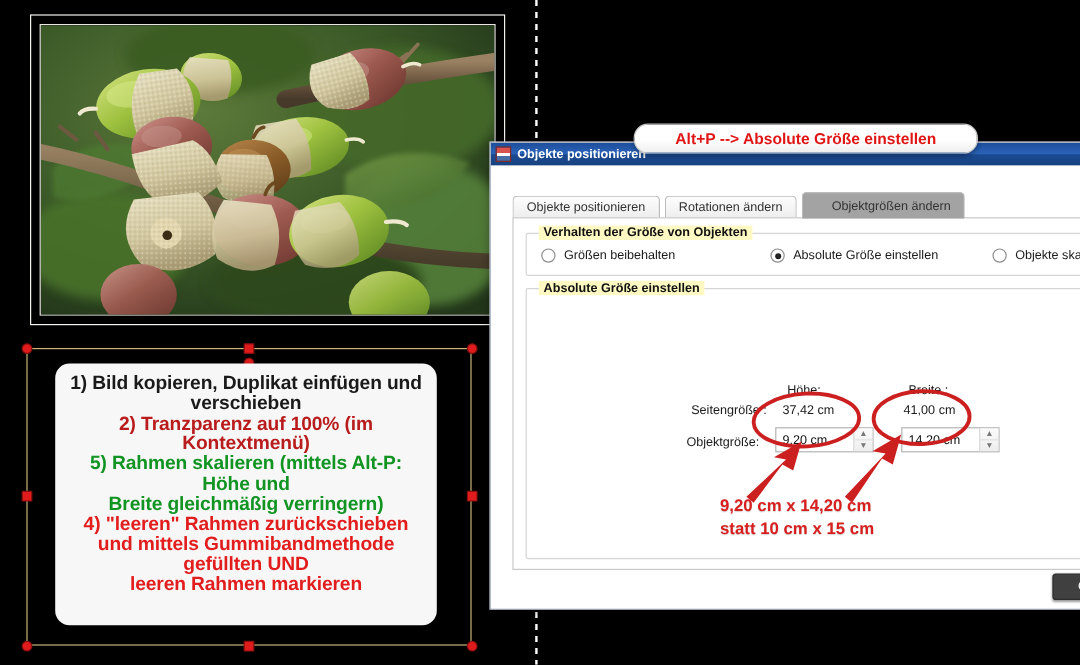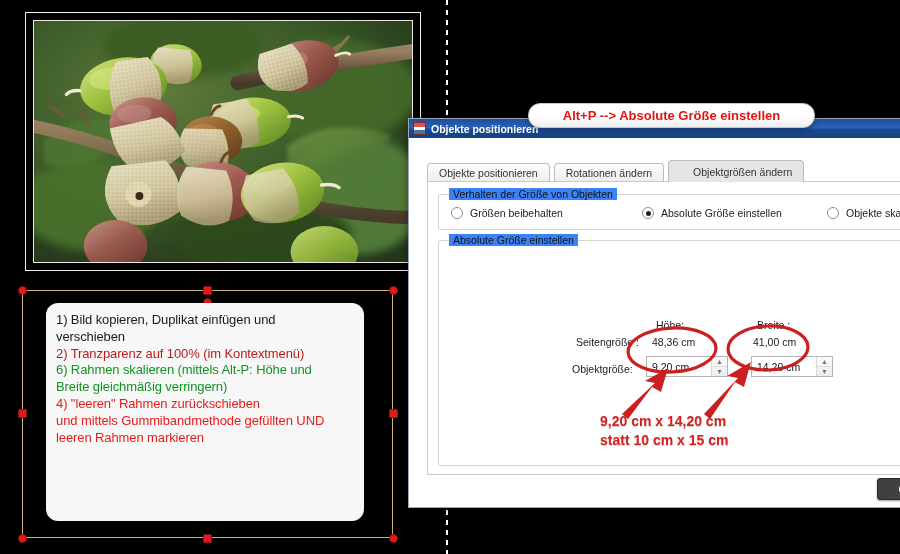--- a/index.html
+++ b/index.html
@@ -49,25 +49,26 @@
   .note {
     position: absolute;
     left: 46px; top: 303px; width: 318px; height: 218px;
     background: #f7f7f7;
     border-radius: 12px;
     padding: 9px 10px 6px 10px;
     box-shadow: 0 2px 5px rgba(0,0,0,0.45);
   }
   .note ol { list-style: none; }
   .note li {
-    font-size: 13px;
-    font-weight: normal;
+    font-size: 16px;
+    font-weight: bold;
     line-height: 16.8px;
     white-space: pre-line;
     letter-spacing: -0.1px;
+    text-align: center;
   }
   .c-black { color: #1a1a1a; }
   .c-cyan  { color: #b91c1c; }
   .c-green { color: #119422; }
   .c-red   { color: #e21d1d; }
   .c-blue  { color: #2222bb; }
 
   
   .pill {
     position: absolute;
@@ -113,40 +114,40 @@
     padding: 0 11px;
     font-size: 10.5px; color: #333;
     background: linear-gradient(to bottom, #fdfdfd 0%, #ededed 100%);
     border: 1px solid #bcbcbc; border-bottom: none;
     border-radius: 4px 4px 0 0;
     display: flex; align-items: center;
     margin-right: 4px;
   }
   .tab.active {
     height: 22px;
-    background: #e5e5e5;
+    background: #a3a3a3;
     border-color: #bcbcbc;
     font-size: 10.5px;
     position: relative; z-index: 3; padding-left: 24px;
   }
   .tabpanel {
     position: absolute; left: 18px; top: 43px; right: 10px; bottom: 34px;
     border: 1px solid #c9c9c9; background: #ffffff;
   }
 
   
   .group {
     position: absolute;
     border: 1px solid #d5d5d5;
     border-radius: 2px;
   }
   .group-title {
     position: absolute; top: -7px; left: 10px;
-    background: #3b82f6; padding: 0 4px;
-    font-size: 10.5px; font-weight: normal; color: #111;
+    background: #fef9c3; padding: 0 4px;
+    font-size: 10.5px; font-weight: bold; color: #111;
     white-space: nowrap;
   }
   .grp-behavior { left: 10px; top: 12px; right: 6px; height: 36px; }
   .grp-absolute { left: 10px; top: 58px; right: 6px; bottom: 8px; }
 
   .radio-row { position: absolute; top: 12px; left: 0; right: 0; height: 16px; }
   .radio { position: absolute; display: flex; align-items: center; gap: 7px; }
   .radio-dot {
     width: 12px; height: 12px; border-radius: 50%;
     border: 1px solid #8d8d8d; background: #fff;
@@ -377,21 +378,21 @@
     <div class="handle circle" style="left:-5px;  top:243px;"></div>
     <div class="handle square" style="left:180px; top:243px;"></div>
     <div class="handle circle" style="left:366px; top:243px;"></div>
   </div>
 
   <div class="note">
     <ol>
       <li class="c-black">1) Bild kopieren, Duplikat einfügen und
      verschieben</li>
       <li class="c-cyan">2) Tranzparenz auf 100% (im Kontextmenü)</li>
-      <li class="c-green">6) Rahmen skalieren (mittels Alt-P: Höhe und
+      <li class="c-green">5) Rahmen skalieren (mittels Alt-P: Höhe und
      Breite gleichmäßig verringern)</li>
       <li class="c-red">4) "leeren" Rahmen zurückschieben
       und mittels Gummibandmethode gefüllten UND
       leeren Rahmen markieren</li>
     </ol>
   </div>
 
   <div class="dialog">
     <div class="titlebar">
       <span class="title-icon"></span>
@@ -433,21 +434,21 @@
         </div>
 
         <div class="group grp-absolute">
           <div class="group-title">Absolute Größe einstellen</div>
 
           <div class="size-area">
             <div class="lbl" style="left:217px; top:0px;">Höhe:</div>
             <div class="lbl" style="left:318px; top:0px;">Breite :</div>
 
             <div class="lbl" style="left:137px; top:17px;">Seitengröße :</div>
-            <div class="lbl" style="left:213px; top:17px;">48,36 cm</div>
+            <div class="lbl" style="left:213px; top:17px;">37,42 cm</div>
             <div class="lbl" style="left:314px; top:17px;">41,00 cm</div>
 
             <div class="lbl" style="left:133px; top:44px;">Objektgröße:</div>
 
             <div class="spin" style="left:207px; top:37px;">
               <input type="text" value="9,20 cm" style="">
               <div class="spin-btns">
                 <div>▲</div>
                 <div>▼</div>
               </div>

